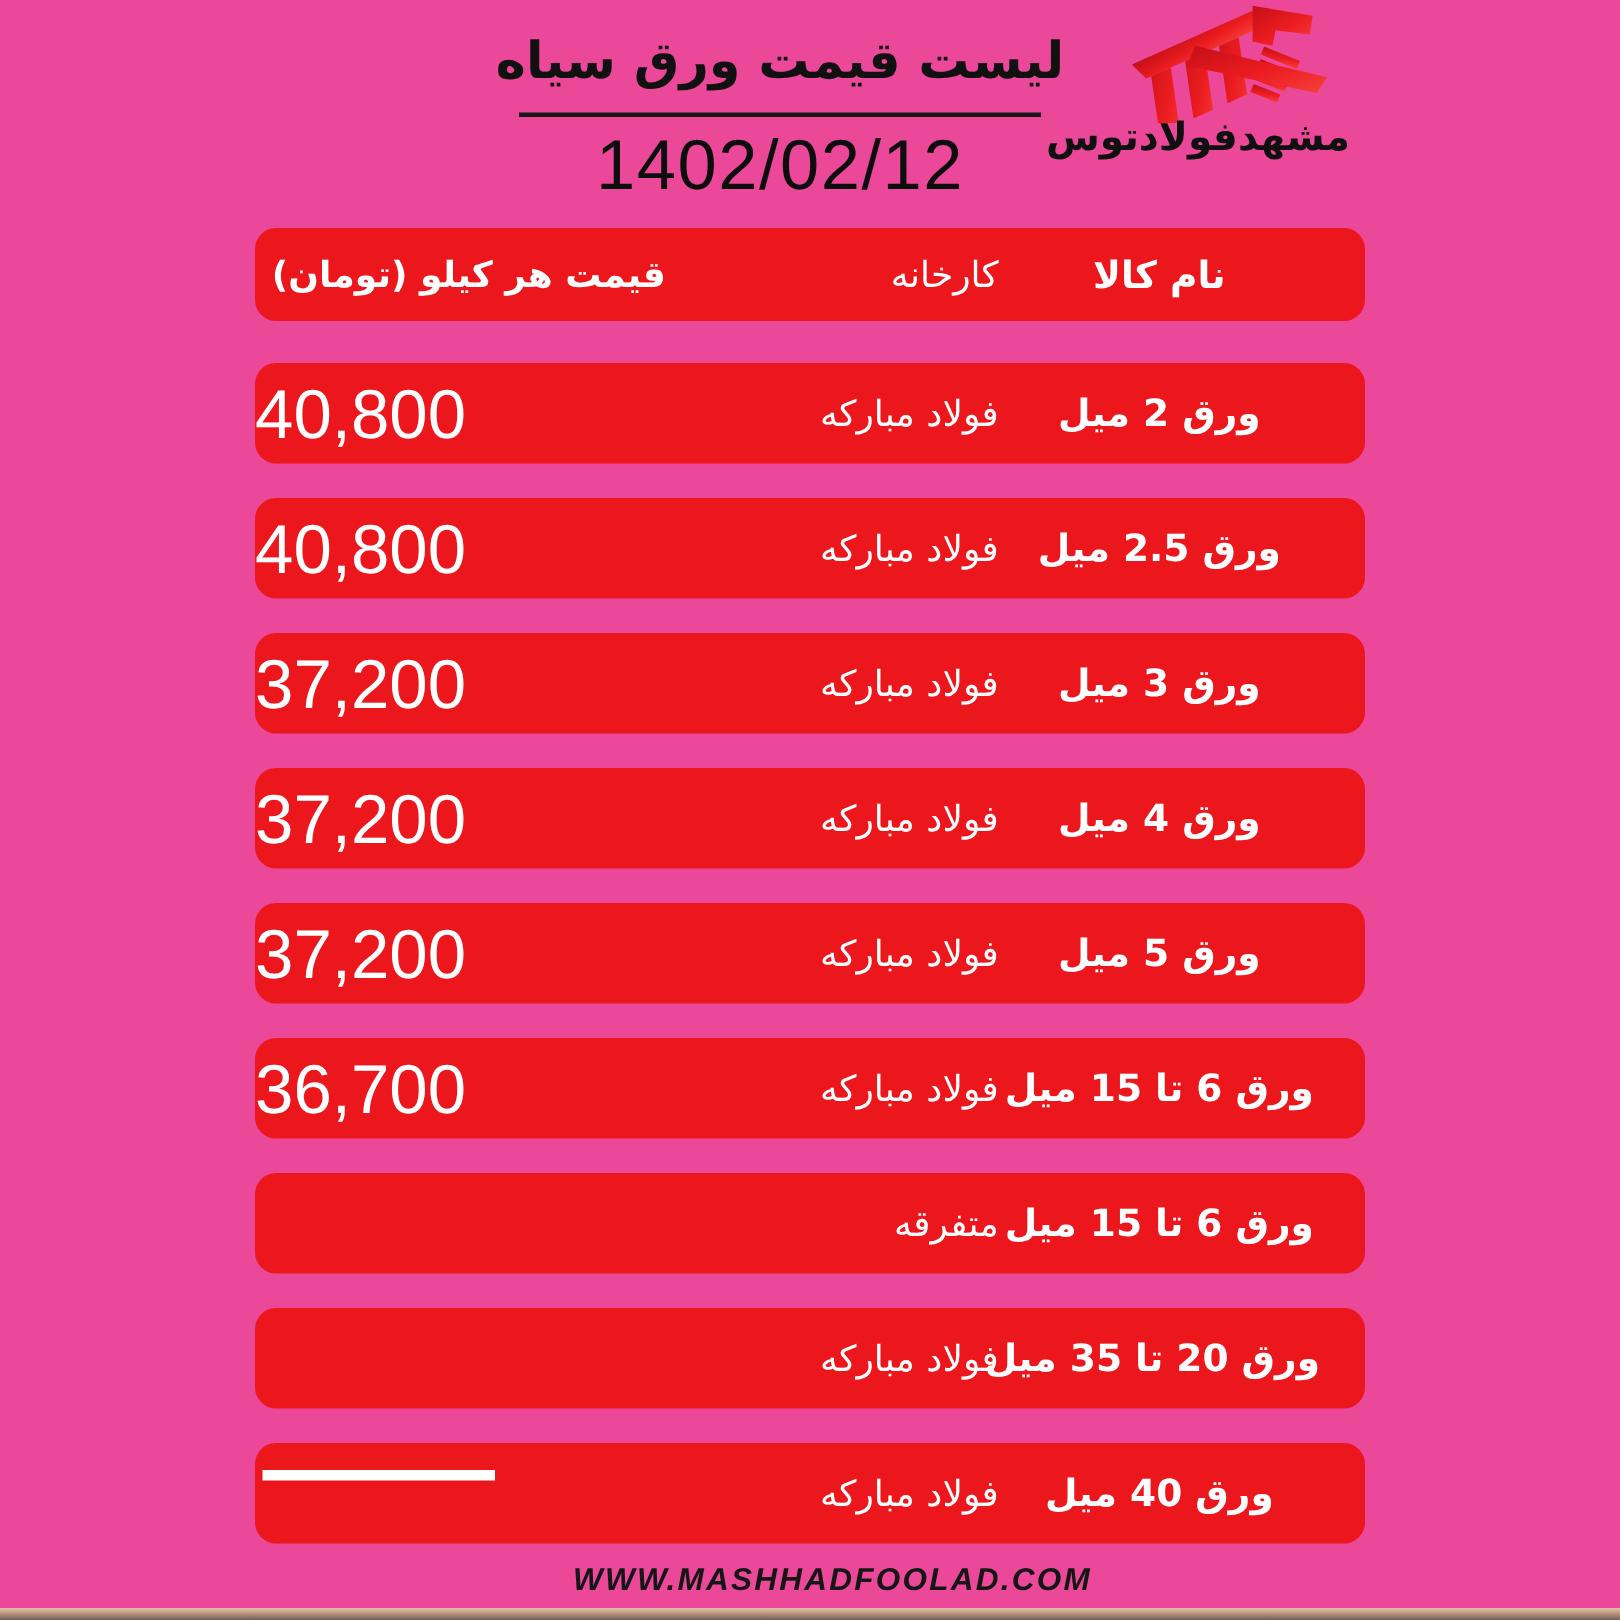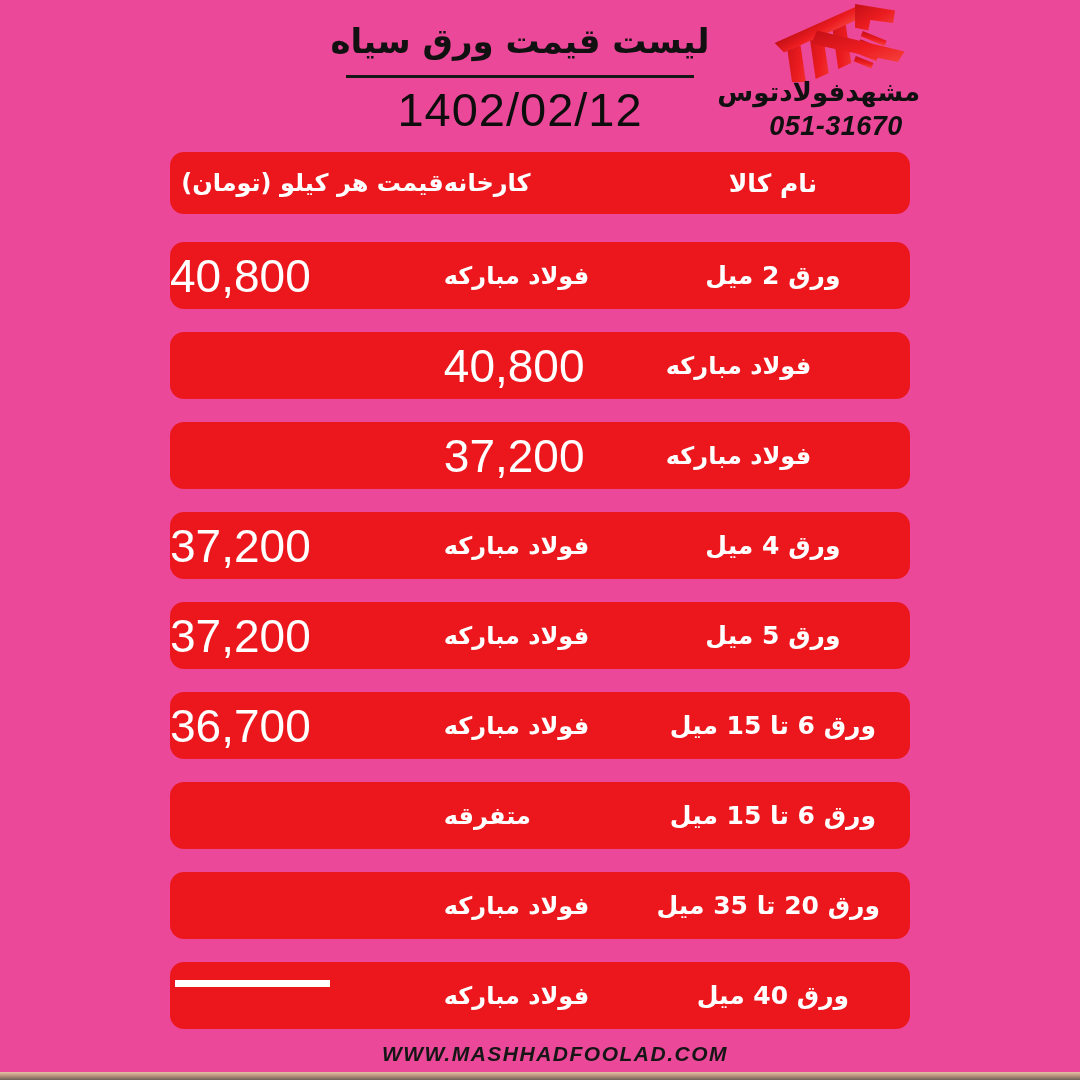--- a/index.html
+++ b/index.html
@@ -41,21 +41,21 @@
   .date-text {
     font-family: "Liberation Sans", sans-serif;
     font-size: 47px;
     color: #0d0d0d;
     letter-spacing: 1px;
   }
 
   .logo-block {
     position: absolute;
     top: 0px;
-    left: 752px;
+    left: 732px;
     width: 168px;
     text-align: center;
   }
   .logo-mark {
     width: 156px;
     height: 80px;
     display: block;
     margin: 2px auto 0 auto;
   }
   .company-name {
@@ -102,23 +102,23 @@
   }
   .cell-name {
     text-align: center;
     padding-right: 30px;
     font-size: 25px;
     font-weight: bold;
     direction: rtl;
     white-space: nowrap;
   }
   .cell-factory {
-    text-align: left;
+    text-align: right;
     font-size: 24px;
-    font-weight: bold;
+    font-weight: normal;
     direction: rtl;
     white-space: nowrap;
   }
   .cell-price {
     direction: ltr;
     text-align: left;
     font-family: "Liberation Sans", "DejaVu Sans", sans-serif;
     font-size: 46px;
     font-weight: normal;
     white-space: nowrap;
@@ -198,43 +198,44 @@
       <g transform="rotate(22 112 48)" fill="url(#lg)">
         <rect x="100" y="34" width="27" height="6"></rect>
         <rect x="101" y="43" width="25" height="6"></rect>
         <rect x="102" y="52" width="23" height="6"></rect>
         <rect x="103" y="61" width="20" height="6"></rect>
       </g>
 
       <path fill="url(#lg)" d="M58,30 L150,52 L143,63 L52,44 Z"></path>
     </svg>
     <div class="company-name">مشهدفولادتوس</div>
-    <div class="phone-number">051-31670</div>
   </div>
 
   <div class="price-table">
 
     <div class="t-row header-row">
       <div class="cell-name">نام کالا</div>
       <div class="cell-factory">کارخانه</div>
       <div class="cell-price"><span class="hdr-inner">قیمت هر کیلو  (تومان)</span></div>
     </div>
 
     <div class="t-row data-row">
       <div class="cell-name">ورق 2 میل</div>
       <div class="cell-factory">فولاد مبارکه</div>
       <div class="cell-price">40,800</div>
     </div>
 
     <div class="t-row data-row">
+      <div class="cell-name">ورق 2.5 میل</div>
       <div class="cell-factory">فولاد مبارکه</div>
       <div class="cell-price">40,800</div>
     </div>
 
     <div class="t-row data-row">
+      <div class="cell-name">ورق 3 میل</div>
       <div class="cell-factory">فولاد مبارکه</div>
       <div class="cell-price">37,200</div>
     </div>
 
     <div class="t-row data-row">
       <div class="cell-name">ورق 4 میل</div>
       <div class="cell-factory">فولاد مبارکه</div>
       <div class="cell-price">37,200</div>
     </div>
 

